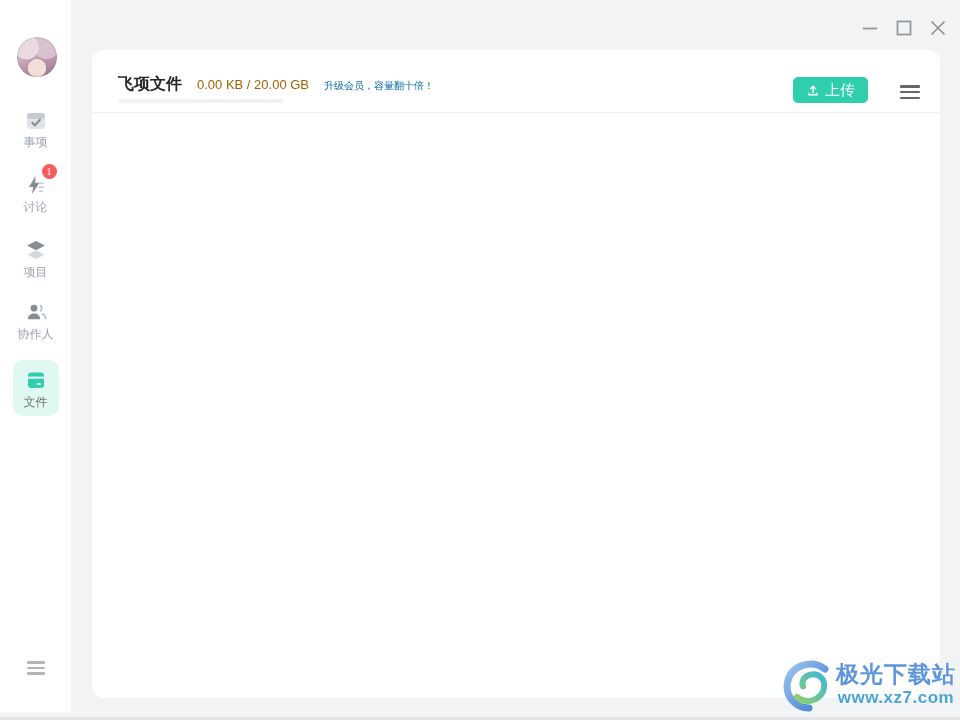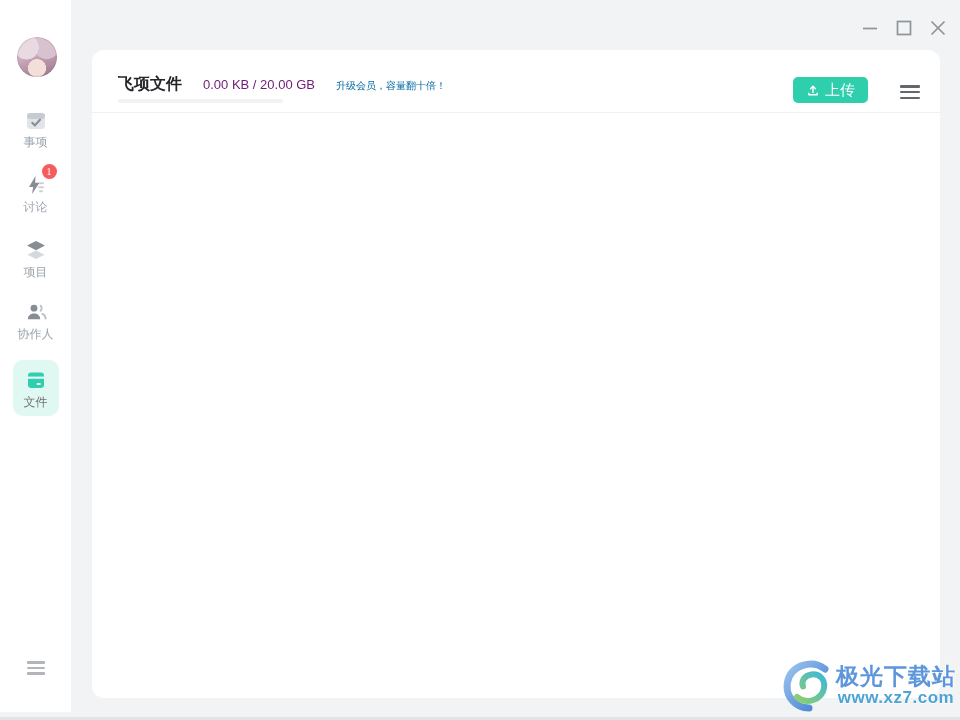--- a/index.html
+++ b/index.html
@@ -51,24 +51,24 @@
   }
   .sidebar-menu span { display:block; height:2.5px; background:#b2b6bb; margin:3px 0; border-radius:1px; }
 
   
   .card {
     position:absolute; left:92px; top:50px; width:848px; height:648px;
     background:#ffffff; border-radius:12px; z-index:1;
   }
   .header-left {
     position:absolute; left:26px; top:24px; display:flex;
-    align-items:baseline; gap:21px; white-space:nowrap;
+    align-items:baseline; gap:15px; white-space:nowrap;
   }
   .page-title { font-size:16px; font-weight:bold; color:#24262b; }
-  .storage    { font-size:13px; color:#701a75; }
+  .storage    { font-size:13px; color:#a16207; }
   .upgrade    { font-size:10px; color:#0369a1; cursor:pointer; }
   .progress   {
     position:absolute; left:26px; top:49px; width:165px; height:4px;
     background:#f1f2f4; border-radius:2px; overflow:hidden;
   }
   .progress-fill { height:100%; width:0%; background:#2fcfae; border-radius:2px; }
   .header-sep { position:absolute; left:0; top:62px; width:100%; height:1px; background:#f0f1f2; }
 
   .upload-btn {
     position:absolute; right:72px; top:27px; height:26px;
@@ -95,20 +95,21 @@
   
   .watermark {
     position:absolute; right:4px; bottom:8px; display:flex;
     align-items:center; z-index:4; pointer-events:none;
   }
   .wm-text { margin-left:2px; }
   .wm-site {
     font-size:23px; font-weight:bold; color:#5e96db; letter-spacing:1px;
     text-shadow:0 1px 0 #ffffff, 0 -1px 0 #ffffff, 1px 0 0 #ffffff, -1px 0 0 #ffffff;
     line-height:24px;
+    font-family:Liberation Mono, monospace;
   }
   .wm-url {
     font-size:17px; font-weight:bold; color:#4da3d4; letter-spacing:.5px;
     text-shadow:0 1px 0 #ffffff; line-height:19px;text-align:center;
   }
 
   .bottom-strip { position:absolute; left:0; bottom:0; width:100%; height:3px; background:#e2e3e5; z-index:0; }
 </style>
 </head>
 <body>

